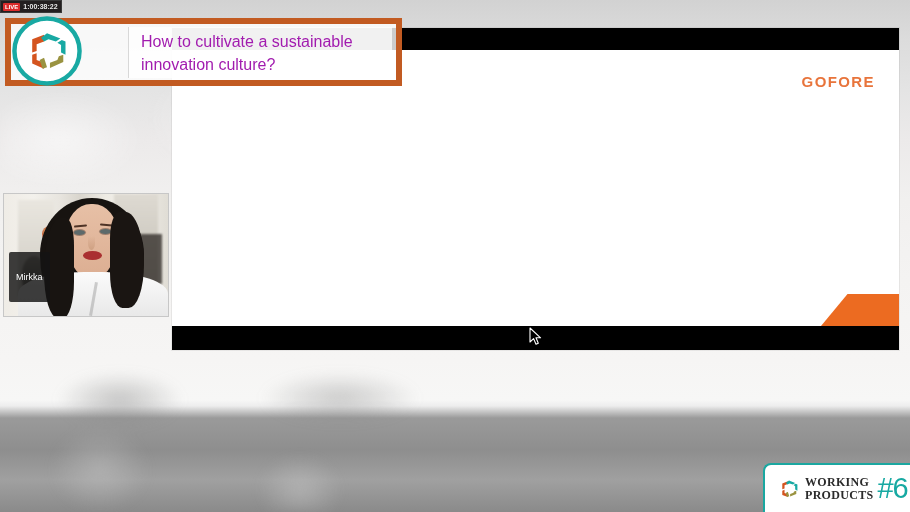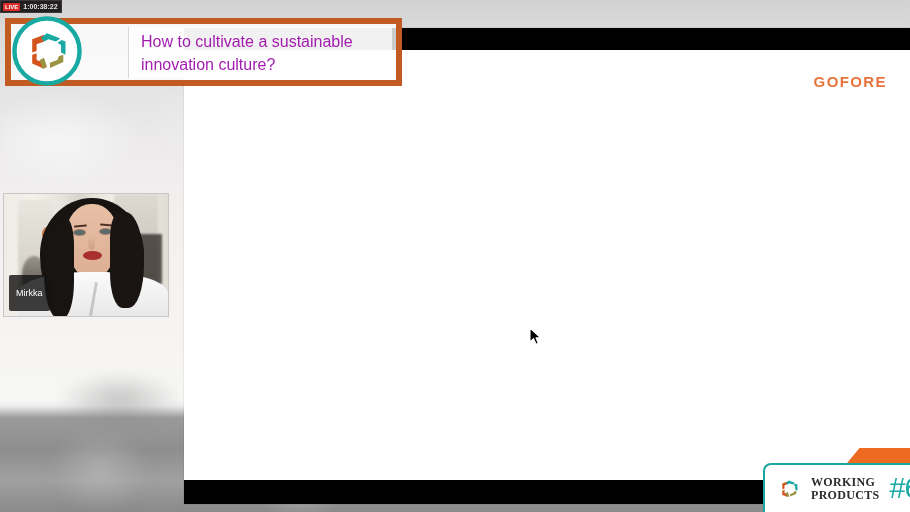--- a/index.html
+++ b/index.html
@@ -64,22 +64,22 @@
   }
   .live-badge .live-time {
     color:#e8e8e8;
     font-size:7px;
     font-weight:bold;
   }
 
   
   .slide {
     position:absolute;
-    left:184px; top:28px;
-    width:727px; height:476px;
+    left:172px; top:28px;
+    width:727px; height:322px;
     background:#ffffff;
     overflow:hidden;
     box-shadow:0 0 0 1px rgba(0,0,0,.06);
   }
   .slide-bar-top {
     position:absolute; left:0; top:0;
     width:100%; height:22px;
     background:#000000;
   }
   .slide-bar-bottom {
@@ -243,42 +243,42 @@
     position:absolute; left:40px; top:24px; width:30px; height:100px;
     border-radius:60% 30% 40% 50%;
     background:#181411;
   }
   .wc-hair-front-r {
     position:absolute; left:106px; top:18px; width:34px; height:96px;
     border-radius:30% 60% 50% 40%;
     background:#1a1512;
   }
   .name-label {
-    position:absolute; left:5px; bottom:5px;
+    position:absolute; left:5px; bottom:14px;
     background:rgba(20,20,20,.82);
     color:#ffffff;
     font-size:9px;
     line-height:12px;
-    padding:12px 7px;
+    padding:19px 7px;
     border-radius:2px;
     z-index:5;
   }
 
   
   .wp-badge {
     position:absolute;
     left:763px; top:463px;
     width:147px; height:49px;
     background:#ffffff;
     border-top:2px solid #1aa7a0;
     border-left:2px solid #1aa7a0;
     border-top-left-radius:8px;
     display:flex; align-items:center;
     padding-left:10px;
-    gap:8px;
+    gap:2px;
     z-index:30;
   }
   .wp-mark { width:28px; height:28px; flex:0 0 28px; }
   .wp-words {
     font-family:"Liberation Serif", serif;
     font-weight:bold;
     color:#2b2b2b;
     font-size:12px;
     line-height:12.5px;
     letter-spacing:.3px;

